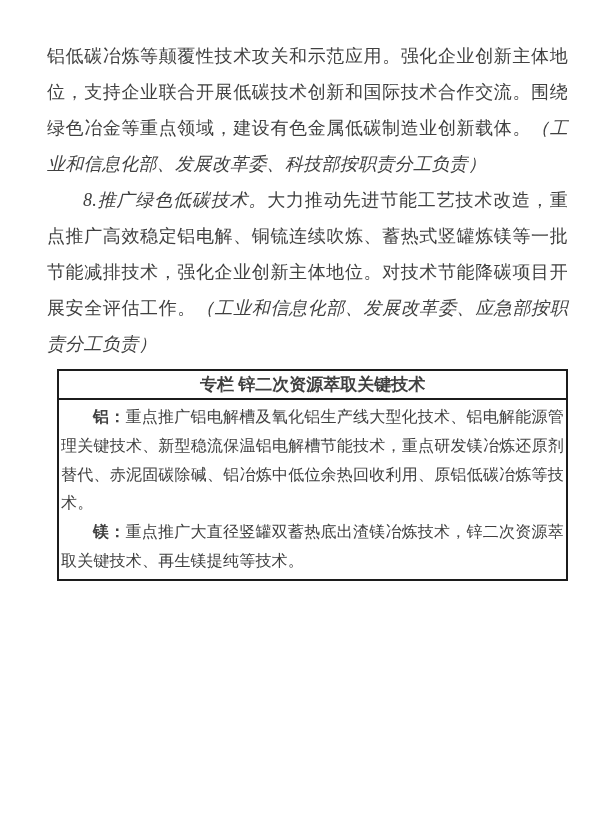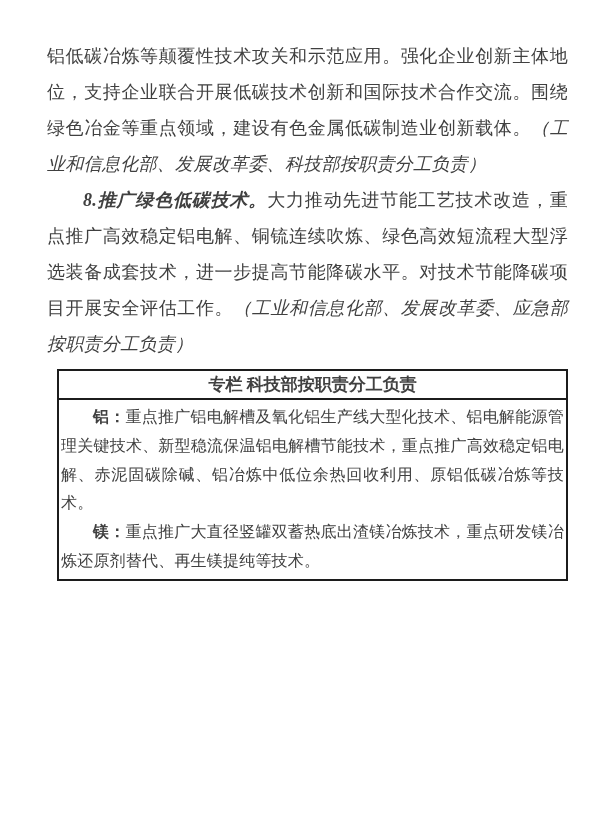--- a/index.html
+++ b/index.html
@@ -17,21 +17,21 @@
   }
   .para {
     margin: 0;
     font-size: 18px;
     line-height: 36px;
     text-align: justify;
     letter-spacing: 0.3px;
   }
   .para.indent { text-indent: 2em; }
   .lead {
-    font-weight: 700;
+    font-weight: 400;
     font-style: italic;
   }
   .kai {
     font-style: italic;
   }
   .column-box {
     margin: 7px 0 0 10px;
     border: 2px solid #1c1c1c;
   }
   .column-box-title {
@@ -55,29 +55,29 @@
   }
   .box-label { font-weight: 700; }
 </style>
 </head>
 <body>
 
 <div class="page">
 
   <p class="para"><span>铝低碳冶炼等颠覆性技术攻关和示范应用。强化企业创新主体地位，支持企业联合开展低碳技术创新和国际技术合作交流。围绕绿色冶金等重点领域，建设有色金属低碳制造业创新载体。</span><span class="kai">（工业和信息化部、发展改革委、科技部按职责分工负责）</span></p>
 
-  <p class="para indent"><span class="lead">8.推广绿色低碳技术。</span><span>大力推动先进节能工艺技术改造，重点推广高效稳定铝电解、铜锍连续吹炼、绿色高效短流程大型浮选装备成套技术，进一步提高节能降碳水平。对技术节能降碳项目开展安全评估工作。</span><span class="kai">（工业和信息化部、发展改革委、应急部按职责分工负责）</span></p>
+  <p class="para indent"><span class="lead">8.推广绿色低碳技术。</span><span>大力推动先进节能工艺技术改造，重点推广高效稳定铝电解、铜锍连续吹炼、蓄热式竖罐炼镁等一批节能减排技术，强化企业创新主体地位。对技术节能降碳项目开展安全评估工作。</span><span class="kai">（工业和信息化部、发展改革委、应急部按职责分工负责）</span></p>
 
   <div class="column-box">
-    <div class="column-box-title">专栏 科技部按职责分工负责</div>
+    <div class="column-box-title">专栏 锌二次资源萃取关键技术</div>
     <div class="column-box-body">
 
-      <p class="box-para"><span class="box-label">铝：</span><span>重点推广铝电解槽及氧化铝生产线大型化技术、铝电解能源管理关键技术、新型稳流保温铝电解槽节能技术，重点推广高效稳定铝电解、赤泥固碳除碱、铝冶炼中低位余热回收利用、原铝低碳冶炼等技术。</span></p>
+      <p class="box-para"><span class="box-label">铝：</span><span>重点推广铝电解槽及氧化铝生产线大型化技术、铝电解能源管理关键技术、新型稳流保温铝电解槽节能技术，重点研发镁冶炼还原剂替代、赤泥固碳除碱、铝冶炼中低位余热回收利用、原铝低碳冶炼等技术。</span></p>
 
 
 
-      <p class="box-para"><span class="box-label">镁：</span><span>重点推广大直径竖罐双蓄热底出渣镁冶炼技术，重点研发镁冶炼还原剂替代、再生镁提纯等技术。</span></p>
+      <p class="box-para"><span class="box-label">镁：</span><span>重点推广大直径竖罐双蓄热底出渣镁冶炼技术，锌二次资源萃取关键技术、再生镁提纯等技术。</span></p>
 
 
     </div>
   </div>
 
 </div>
 
 </body></html>

